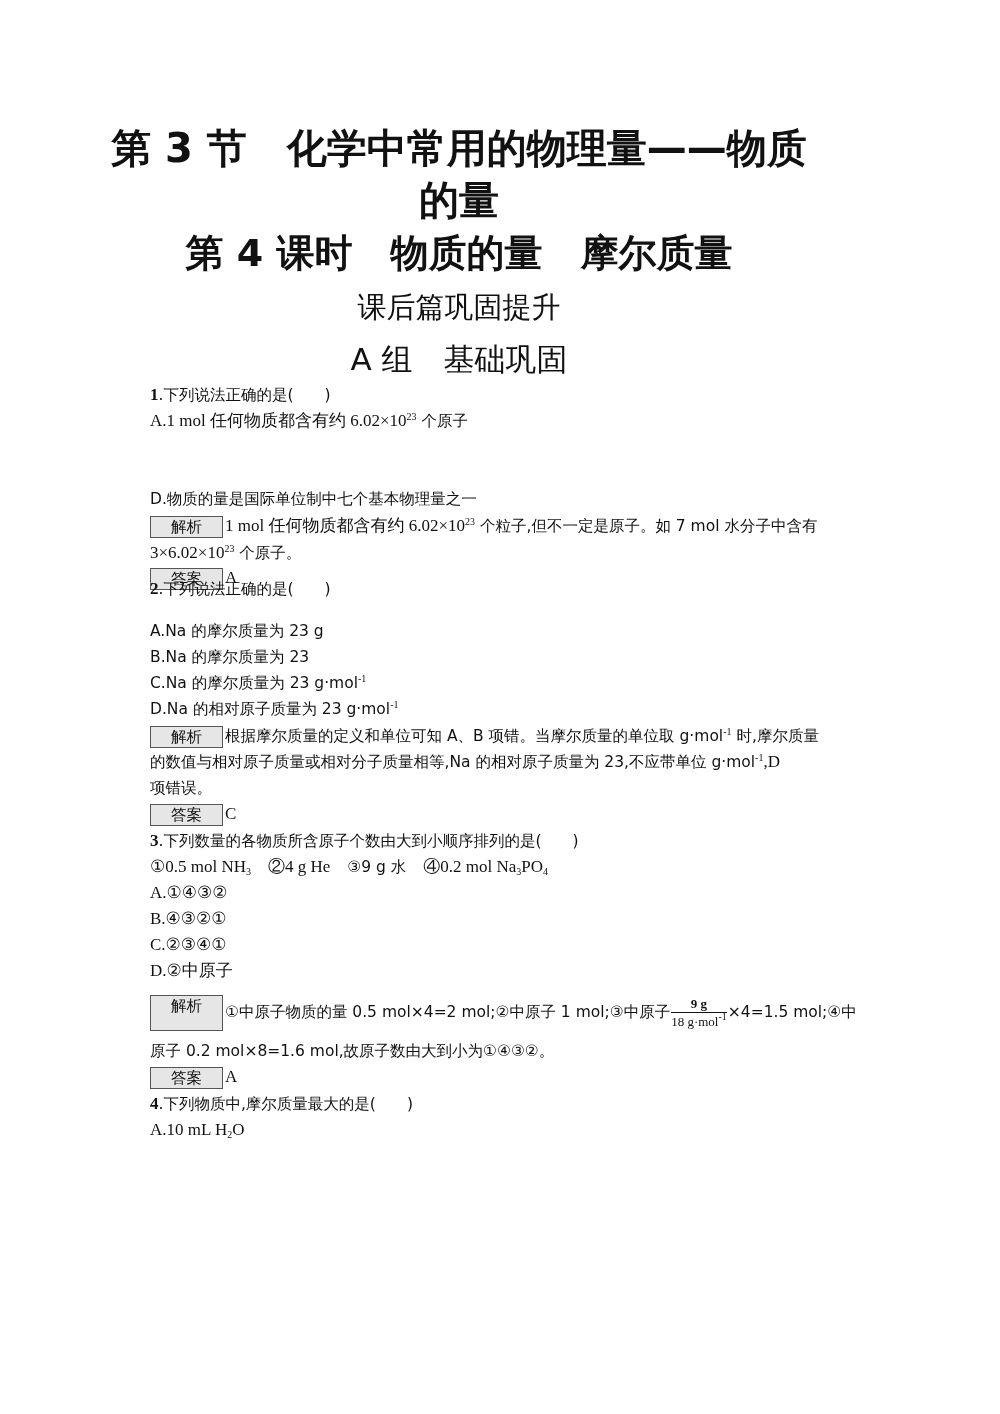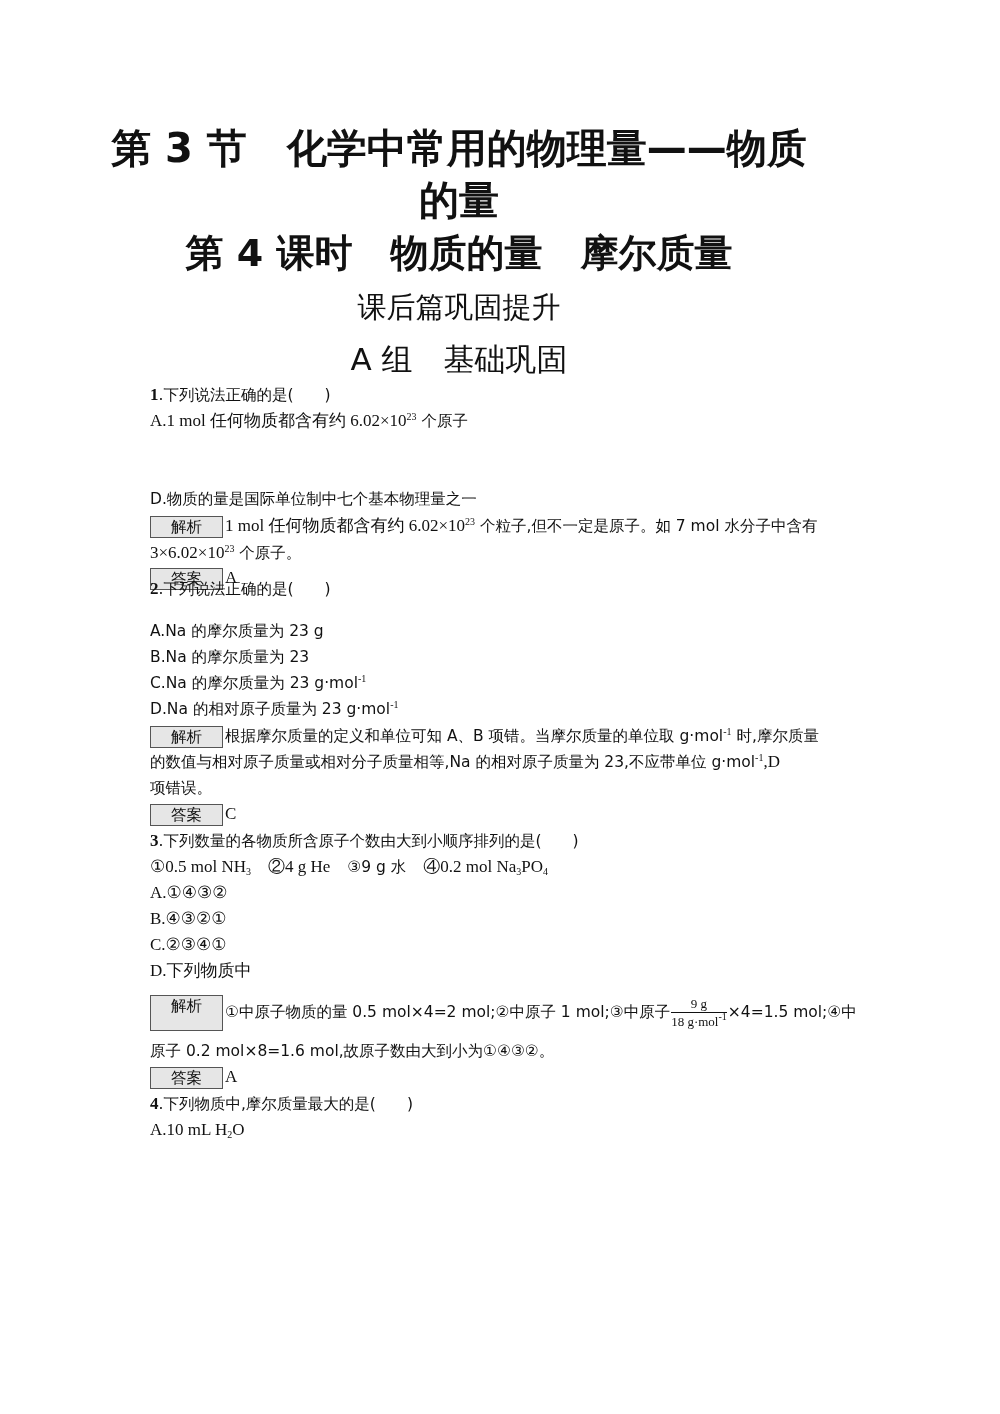--- a/index.html
+++ b/index.html
@@ -16,21 +16,21 @@
   .line { position: absolute; left: 150px; font-size: 17px; line-height: 22px; white-space: nowrap; }
   .cjk { font-family: "DejaVu Sans", "Liberation Sans", sans-serif; font-size: 15.5px; }
   .qn { font-weight: bold; }
   .tag { display: inline-block; border: 1.5px solid #555; background: #e6e6e6;
          font-family: "DejaVu Sans", sans-serif; font-size: 15.5px; line-height: 20px;
          padding: 0 20px; margin-right: 2px; vertical-align: middle; }
   .tag-tall { padding-bottom: 14px; }
   sup { font-size: 10px; vertical-align: 6px; line-height: 0; }
   sub { font-size: 10px; vertical-align: -3px; line-height: 0; }
   .frac { display: inline-block; vertical-align: middle; text-align: center; font-size: 13px; margin: 0 1px; }
-  .frac .num { display: block; border-bottom: 1px solid #111; padding: 0 2px; line-height: 16px; }
+  .frac .num { display: block; border-bottom: 1px solid #111; padding: 0 2px; line-height: 16px; font-weight: bold; }
   .frac .den { display: block; line-height: 18px; }
 </style>
 </head>
 <body>
 
 <div class="page">
 
   <div class="title t1">第 3 节　化学中常用的物理量——物质</div>
   <div class="title t1b">的量</div>
   <div class="title t2">第 4 课时　物质的量　摩尔质量</div>
@@ -93,21 +93,21 @@
   <div class="line" style="top:882px">
     <span>A.①④③②</span>
   </div>
   <div class="line" style="top:908px">
     <span>B.④③②①</span>
   </div>
   <div class="line" style="top:934px">
     <span>C.②③④①</span>
   </div>
   <div class="line" style="top:960px">
-    <span>D.下列物质中</span>
+    <span>D.②中原子</span>
   </div>
   <div class="line" style="top:994px; line-height:36px">
     <span class="tag tag-tall">解析</span><span class="cjk">①中原子物质的量 0.5 mol×4=2 mol;②中原子 1 mol;③中原子</span><span class="frac"><span class="num">9 g</span><span class="den"><span>18 g·mol</span><sup>-1</sup></span></span><span class="cjk">×4=1.5 mol;④中</span>
   </div>
   <div class="line" style="top:1040px">
     <span class="cjk">原子 0.2 mol×8=1.6 mol,故原子数由大到小为①④③②。</span>
   </div>
   <div class="line" style="top:1066px">
     <span class="tag">答案</span><span>A</span>
   </div>

